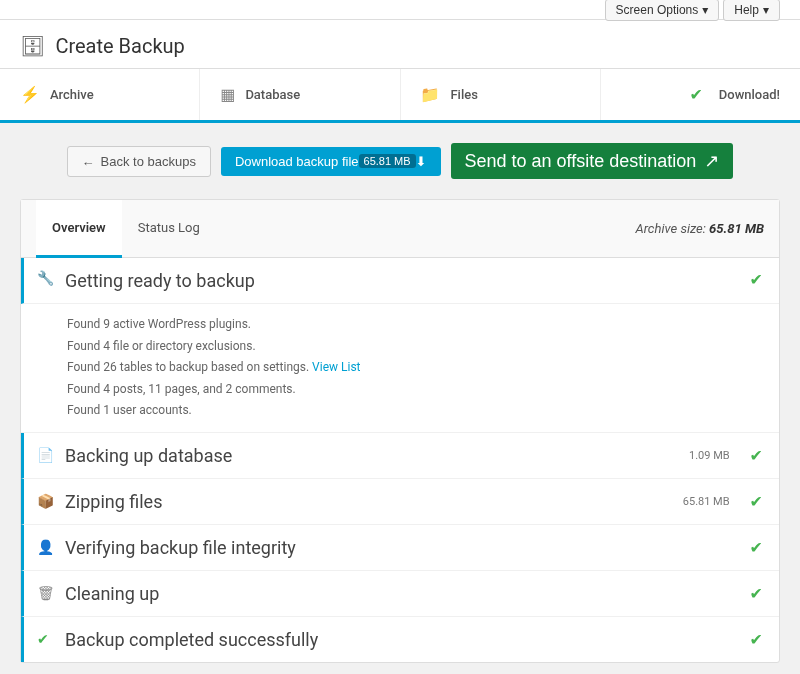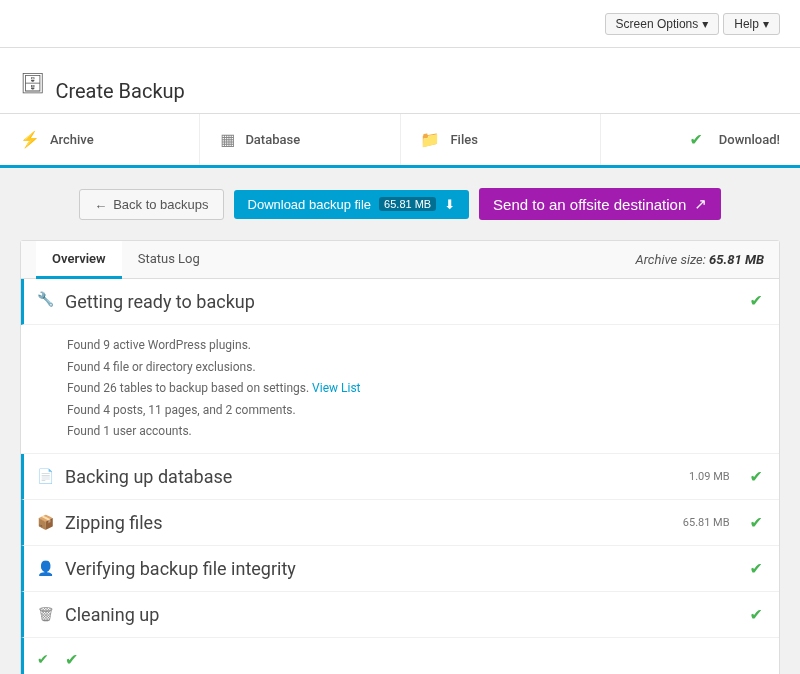--- a/index.html
+++ b/index.html
@@ -1,44 +1,44 @@
 <!DOCTYPE html>
 <html><head>
   <meta charset="utf-8">
   <style>
     * { box-sizing: border-box; margin: 0; padding: 0; }
     body { font-family: -apple-system, BlinkMacSystemFont, "Segoe UI", Roboto, sans-serif; font-size: 13px; background: #f1f1f1; color: #333; }
 
-    .top-bar { background: #fff; border-bottom: 1px solid #ddd; padding: 0 20px; display: flex; align-items: center; justify-content: space-between; height: 48px; }
+    .top-bar { background: #fff; border-bottom: 1px solid #ddd; padding: 0 20px; display: flex; align-items: center; justify-content: space-between; height: 20px; }
     .top-bar-right { display: flex; gap: 4px; }
     .top-bar-btn { background: #f7f7f7; border: 1px solid #ccc; border-radius: 3px; padding: 3px 10px; font-size: 12px; cursor: pointer; color: #333; display: flex; align-items: center; gap: 4px; }
 
     .page-header { background: #fff; padding: 14px 20px 10px; border-bottom: 1px solid #ddd; display: flex; align-items: center; gap: 10px; }
-    .page-header h1 { font-size: 20px; font-weight: 400; color: #333; margin-top: 17px; }
+    .page-header h1 { font-size: 20px; font-weight: 400; color: #333; }
     .header-icon { font-size: 20px; color: #555; }
 
     .steps-bar { background: #fff; border-bottom: 3px solid #00a0d2; display: flex; }
     .step { flex: 1; padding: 16px 20px; display: flex; align-items: center; gap: 10px; border-right: 1px solid #eee; color: #555; font-size: 13px; }
     .step:last-child { border-right: none; }
     .step.completed .step-check { color: #46b450; }
     .step-icon { font-size: 16px; color: #888; }
     .step-label { font-weight: 500; }
     .step-check { margin-left: auto; font-size: 16px; }
 
     .content-area { padding: 20px; }
 
     .action-bar { display: flex; align-items: center; gap: 10px; margin-bottom: 20px; justify-content: center; }
     .btn-back { background: #f7f7f7; border: 1px solid #ccc; border-radius: 3px; padding: 7px 14px; font-size: 13px; cursor: pointer; color: #555; display: flex; align-items: center; gap: 6px; }
-    .btn-download { background: #00a0d2; border: none; border-radius: 3px; padding: 7px 14px; font-size: 13px; cursor: pointer; color: #fff; display: flex; align-items: center; gap: 8px; }
+    .btn-download { background: #00a0d2; border: none; border-radius: 3px; padding: 7px 14px; font-size: 13px; cursor: pointer; color: #fff; display: flex; align-items: center; }
     .btn-download .file-size { background: rgba(0,0,0,0.3); border-radius: 3px; padding: 1px 5px; font-size: 11px; }
-    .btn-offsite { background: #a21caf; border: none; border-radius: 3px; padding: 7px 14px; font-size: 15px; cursor: pointer; color: #fff; display: flex; align-items: center; gap: 8px; }
+    .btn-offsite { background: #15803d; border: none; border-radius: 3px; padding: 7px 14px; font-size: 18px; cursor: pointer; color: #fff; display: flex; align-items: center; gap: 8px; }
 
     .tabs-area { background: #fff; border: 1px solid #ddd; border-radius: 3px; }
     .tabs-header { display: flex; align-items: center; border-bottom: 1px solid #ddd; padding: 0 15px; background: #f9f9f9; }
-    .tab { padding: 10px 16px; font-size: 13px; cursor: pointer; border-bottom: 3px solid transparent; color: #555; margin-bottom: -1px; }
+    .tab { padding: 20px 16px; font-size: 13px; cursor: pointer; border-bottom: 3px solid transparent; color: #555; margin-bottom: -1px; }
     .tab.active { border-bottom: 3px solid #00a0d2; color: #333; font-weight: 600; background: #fff; }
     .archive-size { margin-left: auto; font-size: 13px; color: #555; padding: 10px 0; font-style: italic; }
     .archive-size strong { color: #333; }
 
     .log-item { padding: 12px 16px; border-bottom: 1px solid #f0f0f0; display: flex; align-items: center; gap: 10px; }
     .log-item:last-child { border-bottom: none; }
     .log-icon { font-size: 14px; color: #888; flex-shrink: 0; width: 18px; }
     .log-label { flex: 1; font-size: 18px; color: #444; }
     .log-size { font-size: 11px; color: #777; margin-right: 10px; }
     .log-check { color: #46b450; font-size: 16px; }
@@ -151,17 +151,18 @@
     </div>
 
     <div class="log-item highlighted">
       <span class="log-icon">🗑</span>
       <span class="log-label">Cleaning up</span>
       <span class="log-check">✔</span>
     </div>
 
     <div class="log-item highlighted">
       <span class="log-icon" style="color:#46b450;">✔</span>
+      <span class="log-label">Backup completed successfully</span>
       <span class="log-check">✔</span>
     </div>
 
   </div>
 </div>
 
 </body></html>

